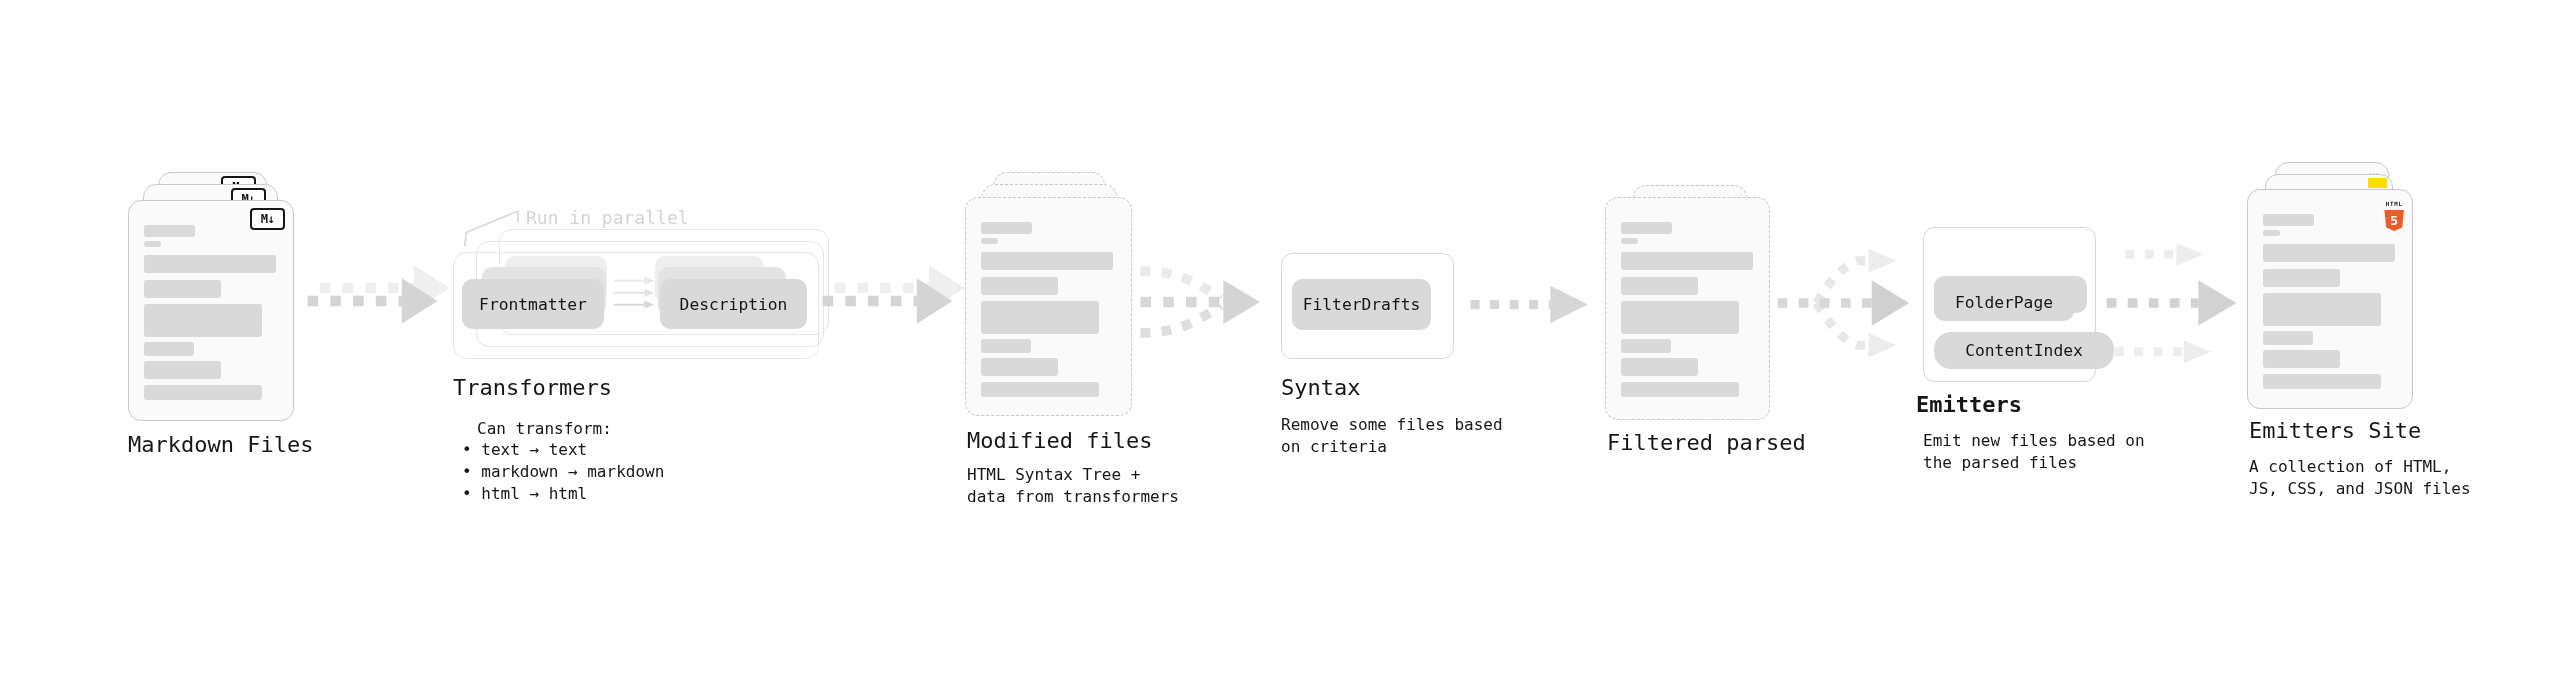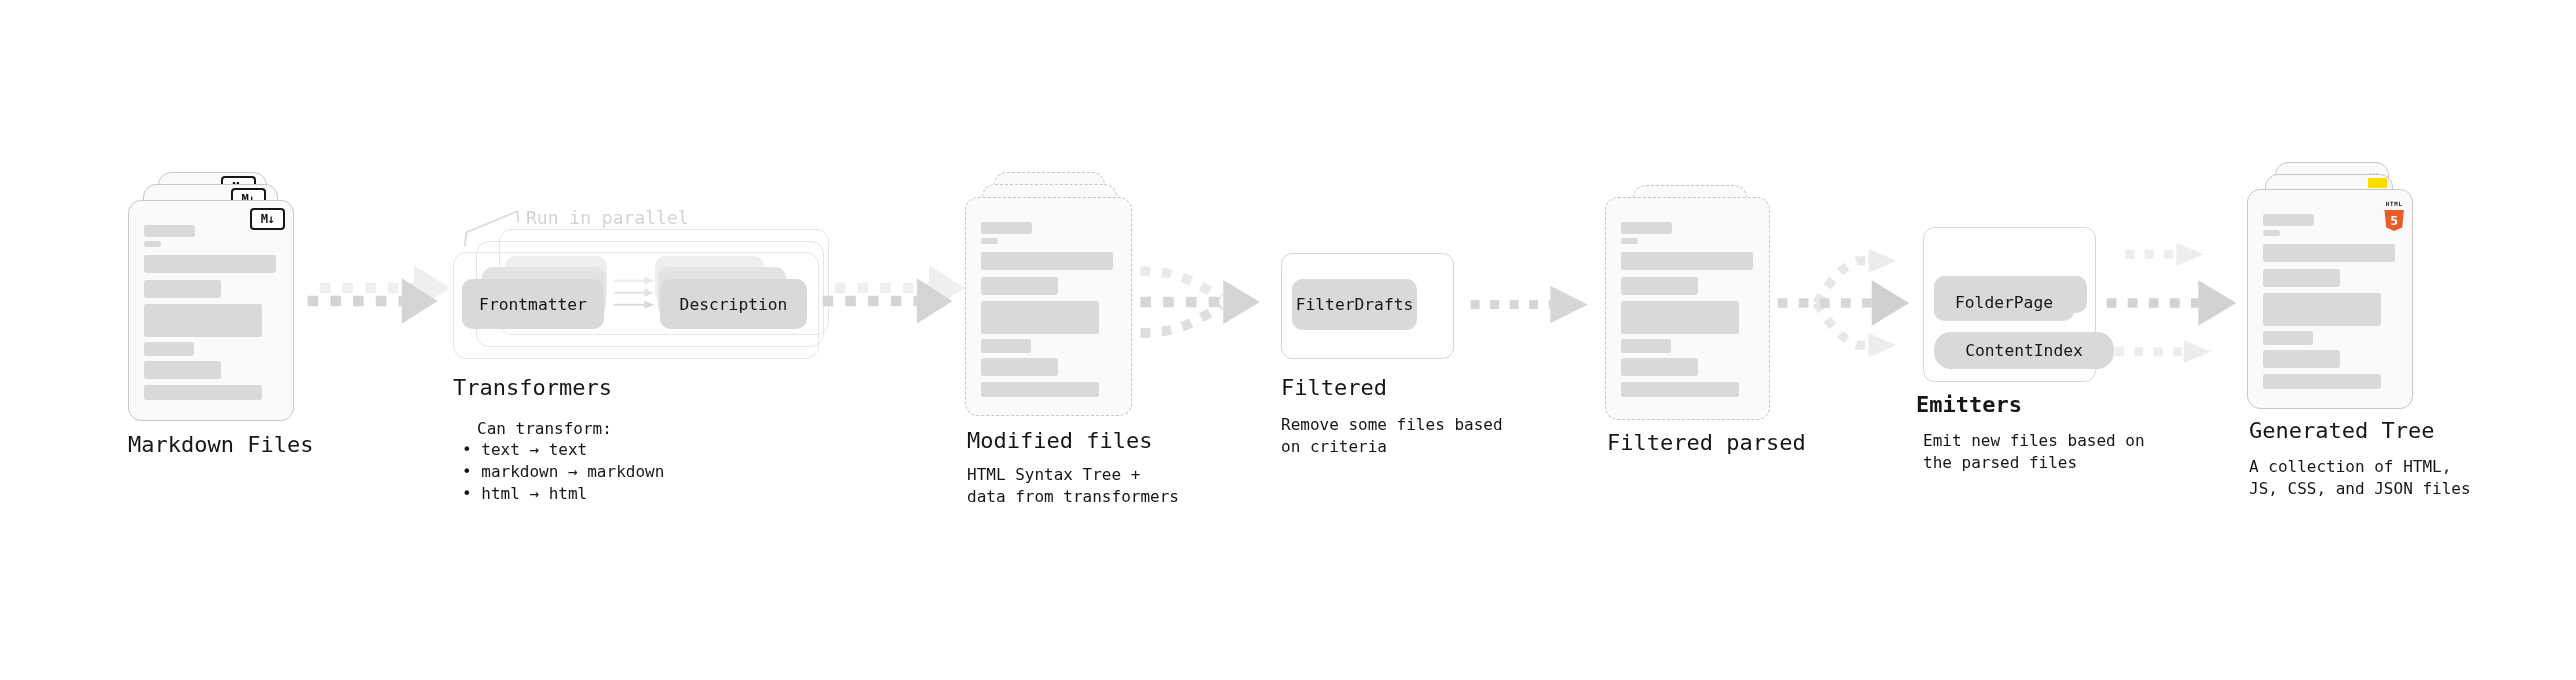--- a/index.html
+++ b/index.html
@@ -154,22 +154,22 @@
 
   <svg style="left:1138px;top:253px;" width="130" height="98" viewBox="0 0 160 120">
     <path d="M 3 22 C 55 22, 78 40, 102 56" fill="none" stroke="#eaeaea" stroke-width="12" stroke-dasharray="12 14"></path>
     <path d="M 3 98 C 55 98, 78 80, 102 64" fill="none" stroke="#dedede" stroke-width="12" stroke-dasharray="12 14"></path>
     <line x1="3" y1="60" x2="105" y2="60" stroke="#d7d7d7" stroke-width="13" stroke-dasharray="13 15"></line>
     <polygon points="105,33 150,60 105,87" fill="var(--arrow)"></polygon>
   </svg>
 
   <div>
     <div class="panel" style="left:1281px;top:253px;width:173px;height:106px;"></div>
-    <div class="chip" style="left:1292px;top:279px;width:125px;height:51px;">FilterDrafts</div>
-    <div class="h" style="left:1281px;top:375px;">Filtered</div>
+    <div class="chip" style="left:1292px;top:279px;width:139px;height:51px;">FilterDrafts</div>
+    <div class="h" style="left:1281px;top:375px;">Syntax</div>
     <div class="d" style="left:1281px;top:414px;">Remove some files based
 on criteria</div>
   </div>
 
   <svg style="left:1469px;top:280px;" width="122" height="49" viewBox="0 0 150 60">
     <line x1="2" y1="30" x2="100" y2="30" stroke="#d6d6d6" stroke-width="11" stroke-dasharray="11 13"></line>
     <polygon points="100,7 146,30 100,53" fill="#d6d6d6"></polygon>
   </svg>
 
   <div>
@@ -236,19 +236,19 @@
       </span>
       <i class="bar b1"></i>
       <i class="bar b2"></i>
       <i class="bar b3"></i>
       <i class="bar b4"></i>
       <i class="bar b5"></i>
       <i class="bar b6"></i>
       <i class="bar b7"></i>
       <i class="bar b8"></i>
     </div>
-    <div class="h" style="left:2249px;top:418px;">Generated Tree</div>
+    <div class="h" style="left:2249px;top:418px;">Emitters Site</div>
     <div class="d" style="left:2249px;top:456px;">A collection of HTML,
 JS, CSS, and JSON files</div>
   </div>
 
 </div>
 
 
 </body></html>

